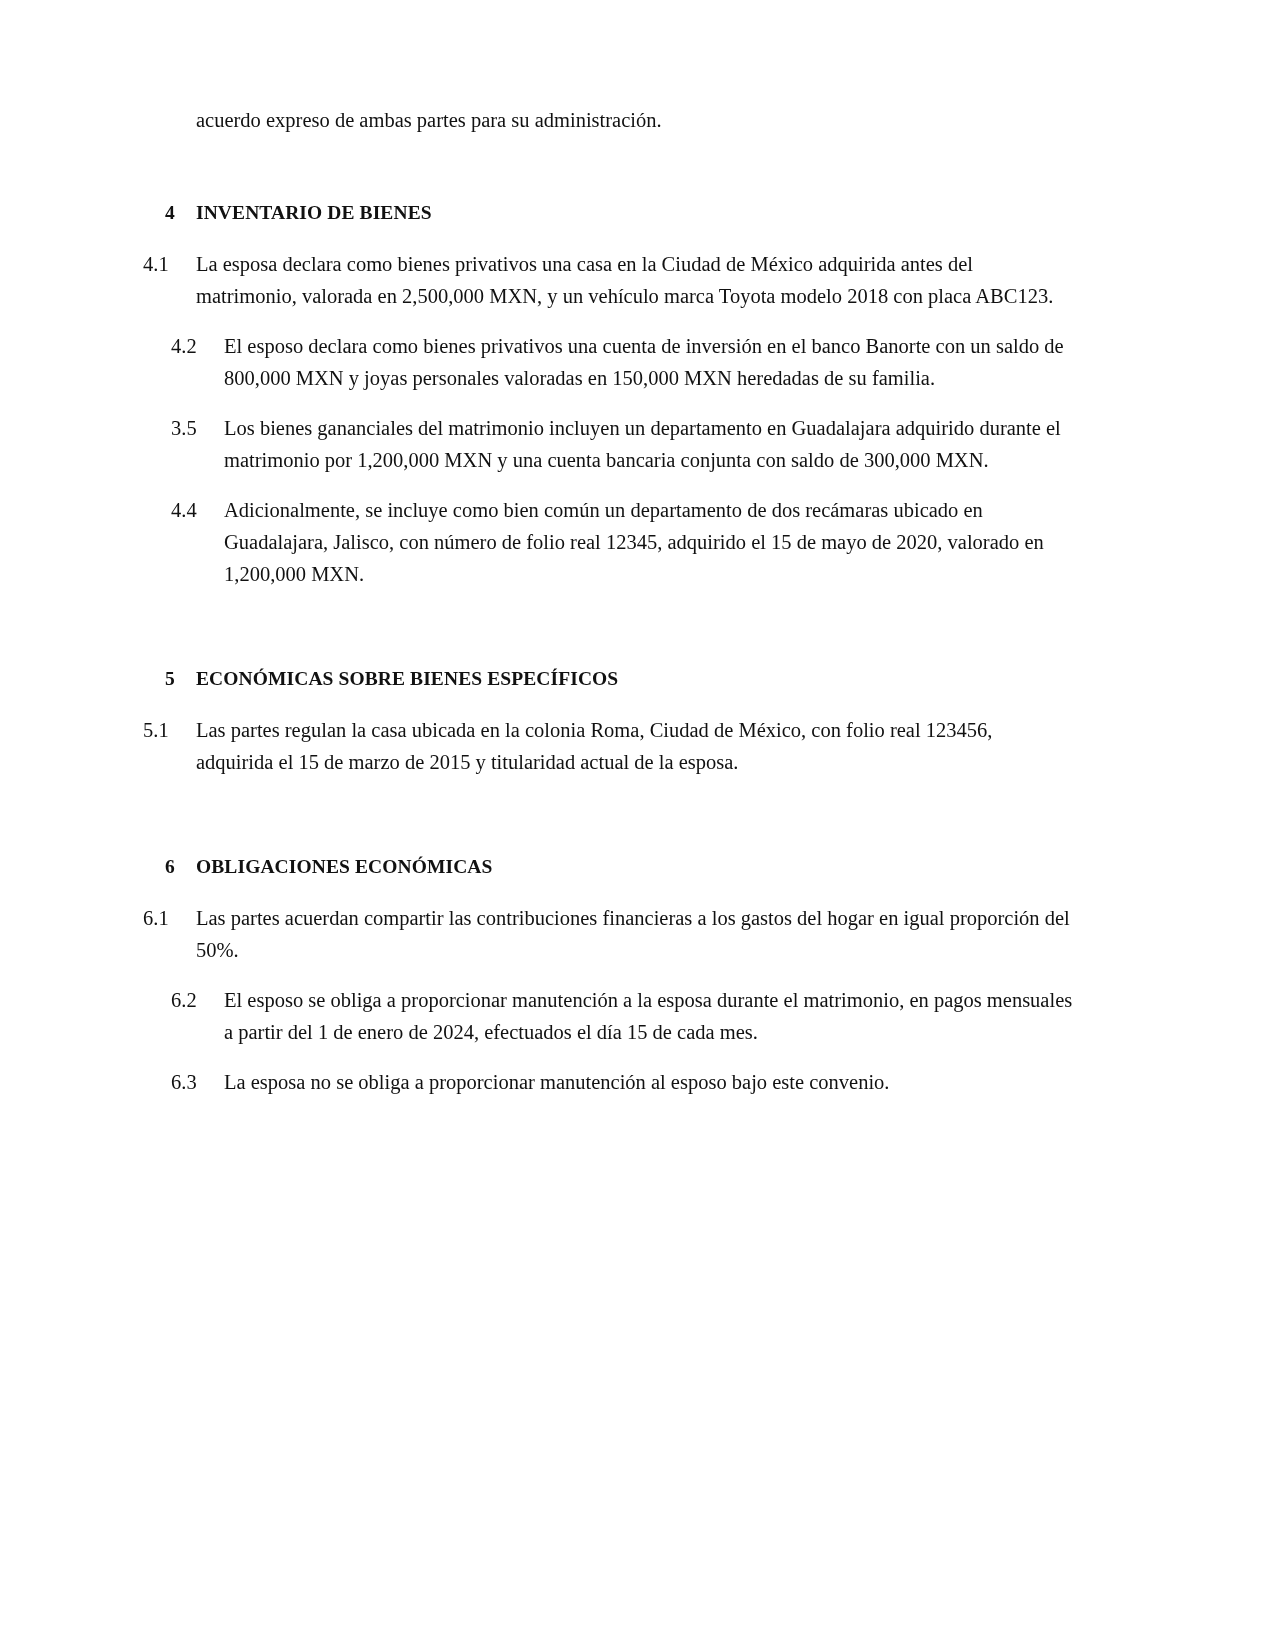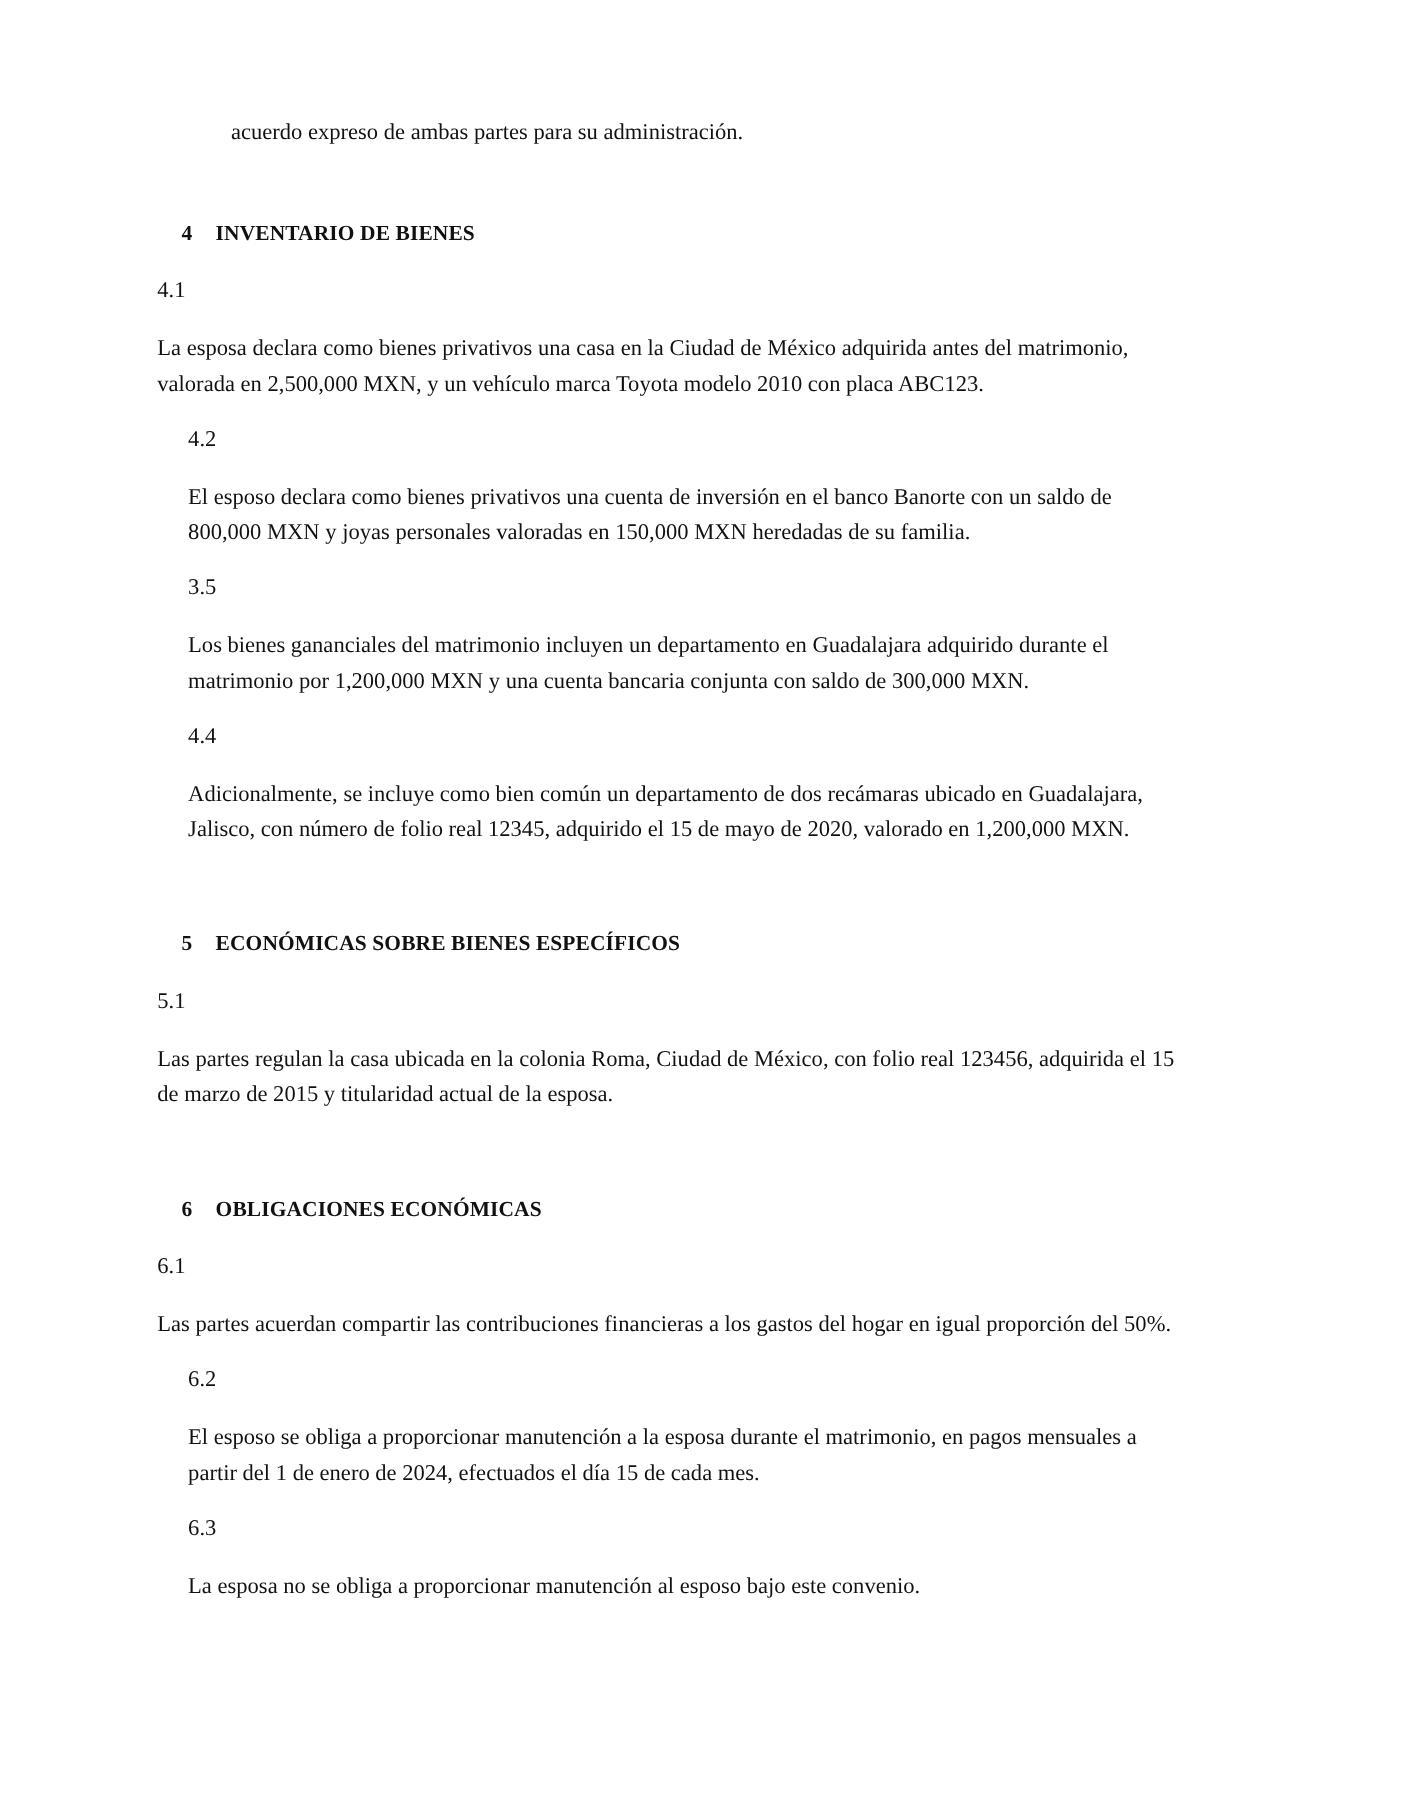--- a/index.html
+++ b/index.html
@@ -21,21 +21,21 @@
   }
   .content {
     position: absolute;
     left: 143px;
     top: 104px;
     width: 930px;
   }
 
   
   .cont-para {
-    margin: 0 0 0 67px;
+    margin: 0 0 0 53px;
     font-size: 20.5px;
     line-height: 32px;
     text-align: left;
   }
 
   
   .section-heading {
     display: flex;
     align-items: baseline;
     font-weight: bold;
@@ -53,21 +53,20 @@
   .section-heading .sec-title {
     flex: 1 1 auto;
   }
 
   
   .clause {
     display: flex;
     align-items: baseline;
     font-size: 20.5px;
     line-height: 32px;
-    flex-direction: column;
   }
   .clause .cl-num {
     width: 53px;
     flex: 0 0 53px;
     text-align: left;
   }
   .clause .cl-text {
     flex: 1 1 auto;
     text-align: left;
   }
@@ -90,21 +89,21 @@
     <div class="gap-before-heading"></div>
     <div class="sec-block">
       <div class="section-heading">
         <span class="sec-num">4</span>
         <span class="sec-title">INVENTARIO DE BIENES</span>
       </div>
       <div class="gap-after-heading"></div>
 
       <div class="clause">
         <span class="cl-num">4.1</span>
-        <span class="cl-text">La esposa declara como bienes privativos una casa en la Ciudad de México adquirida antes del matrimonio, valorada en 2,500,000 MXN, y un vehículo marca Toyota modelo 2010 con placa ABC123.</span>
+        <span class="cl-text">La esposa declara como bienes privativos una casa en la Ciudad de México adquirida antes del matrimonio, valorada en 2,500,000 MXN, y un vehículo marca Toyota modelo 2018 con placa ABC123.</span>
       </div>
       <div class="clause">
         <span class="cl-num">4.2</span>
         <span class="cl-text">El esposo declara como bienes privativos una cuenta de inversión en el banco Banorte con un saldo de 800,000 MXN y joyas personales valoradas en 150,000 MXN heredadas de su familia.</span>
       </div>
       <div class="clause">
         <span class="cl-num">3.5</span>
         <span class="cl-text">Los bienes gananciales del matrimonio incluyen un departamento en Guadalajara adquirido durante el matrimonio por 1,200,000 MXN y una cuenta bancaria conjunta con saldo de 300,000 MXN.</span>
       </div>
       <div class="clause">

